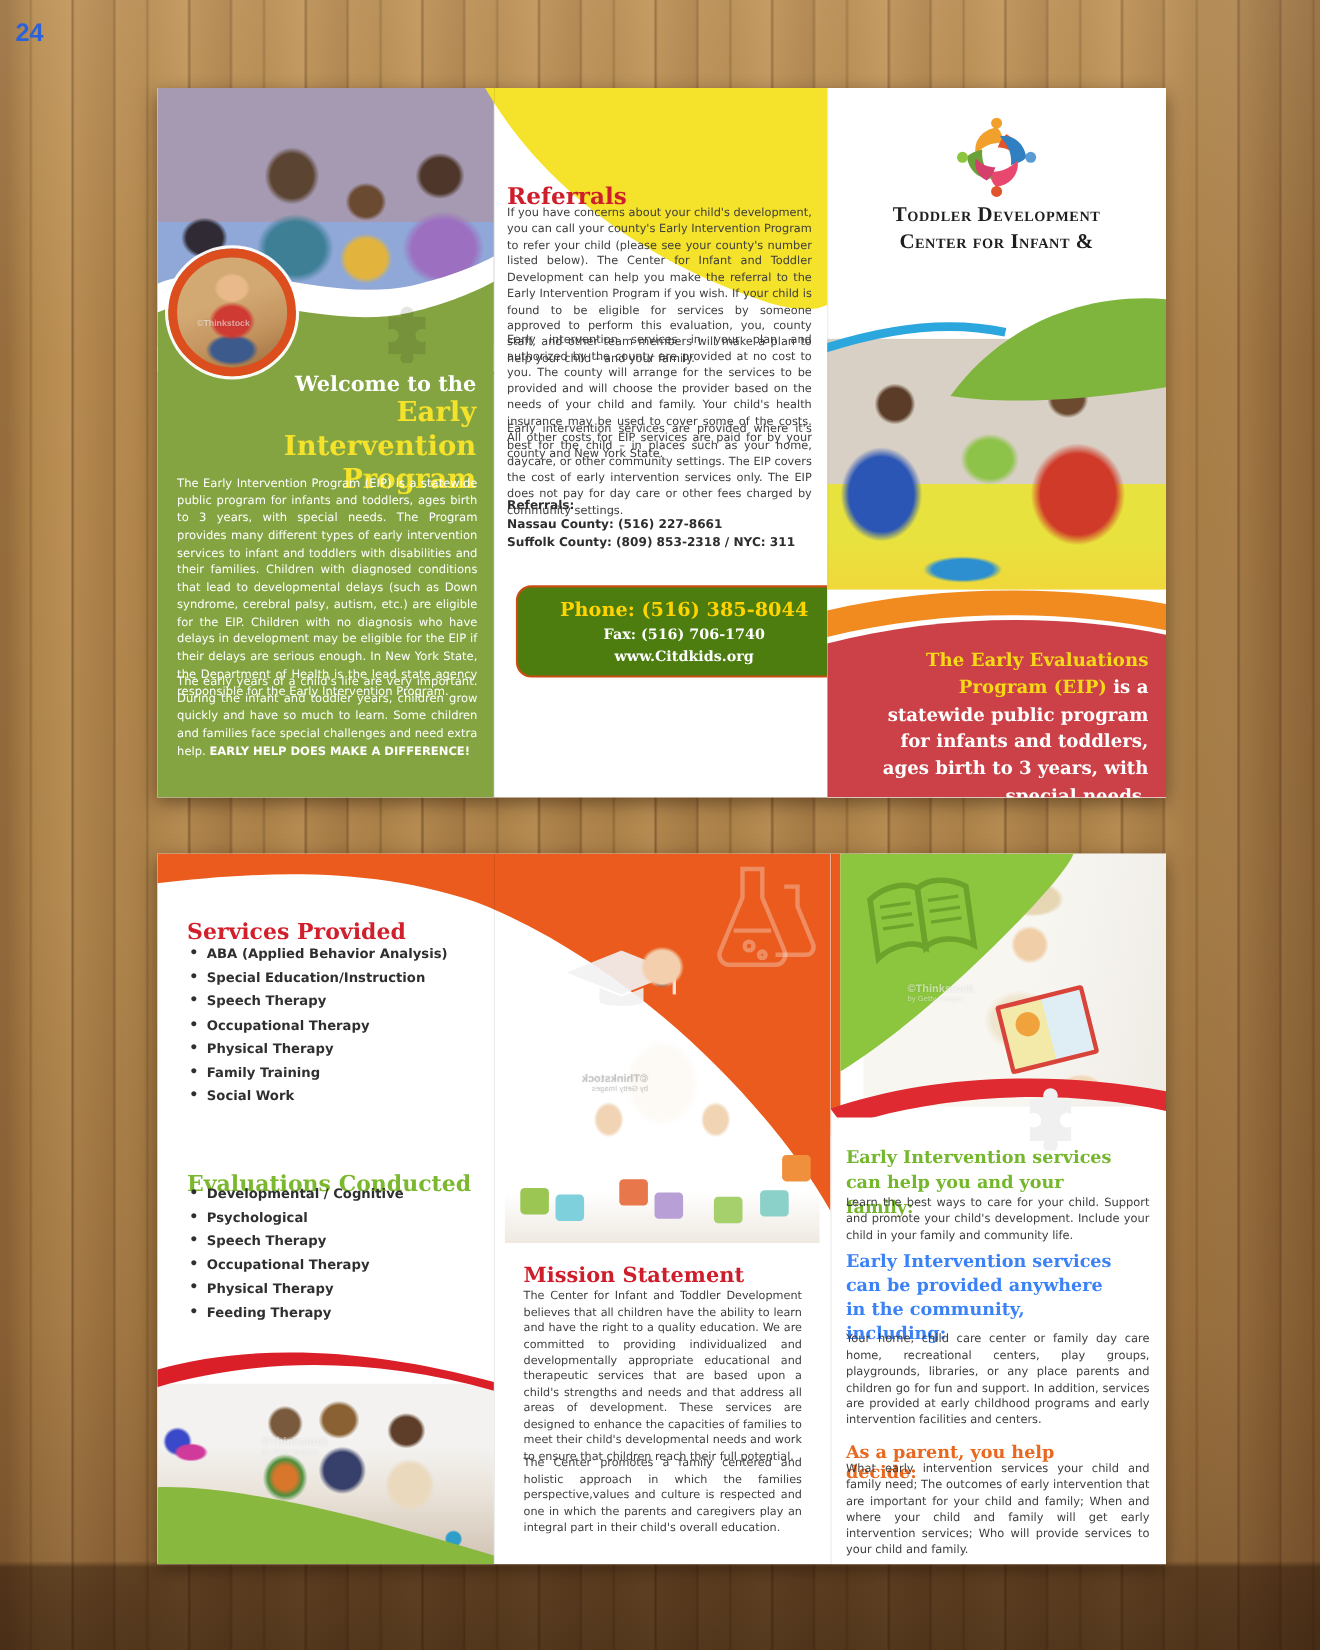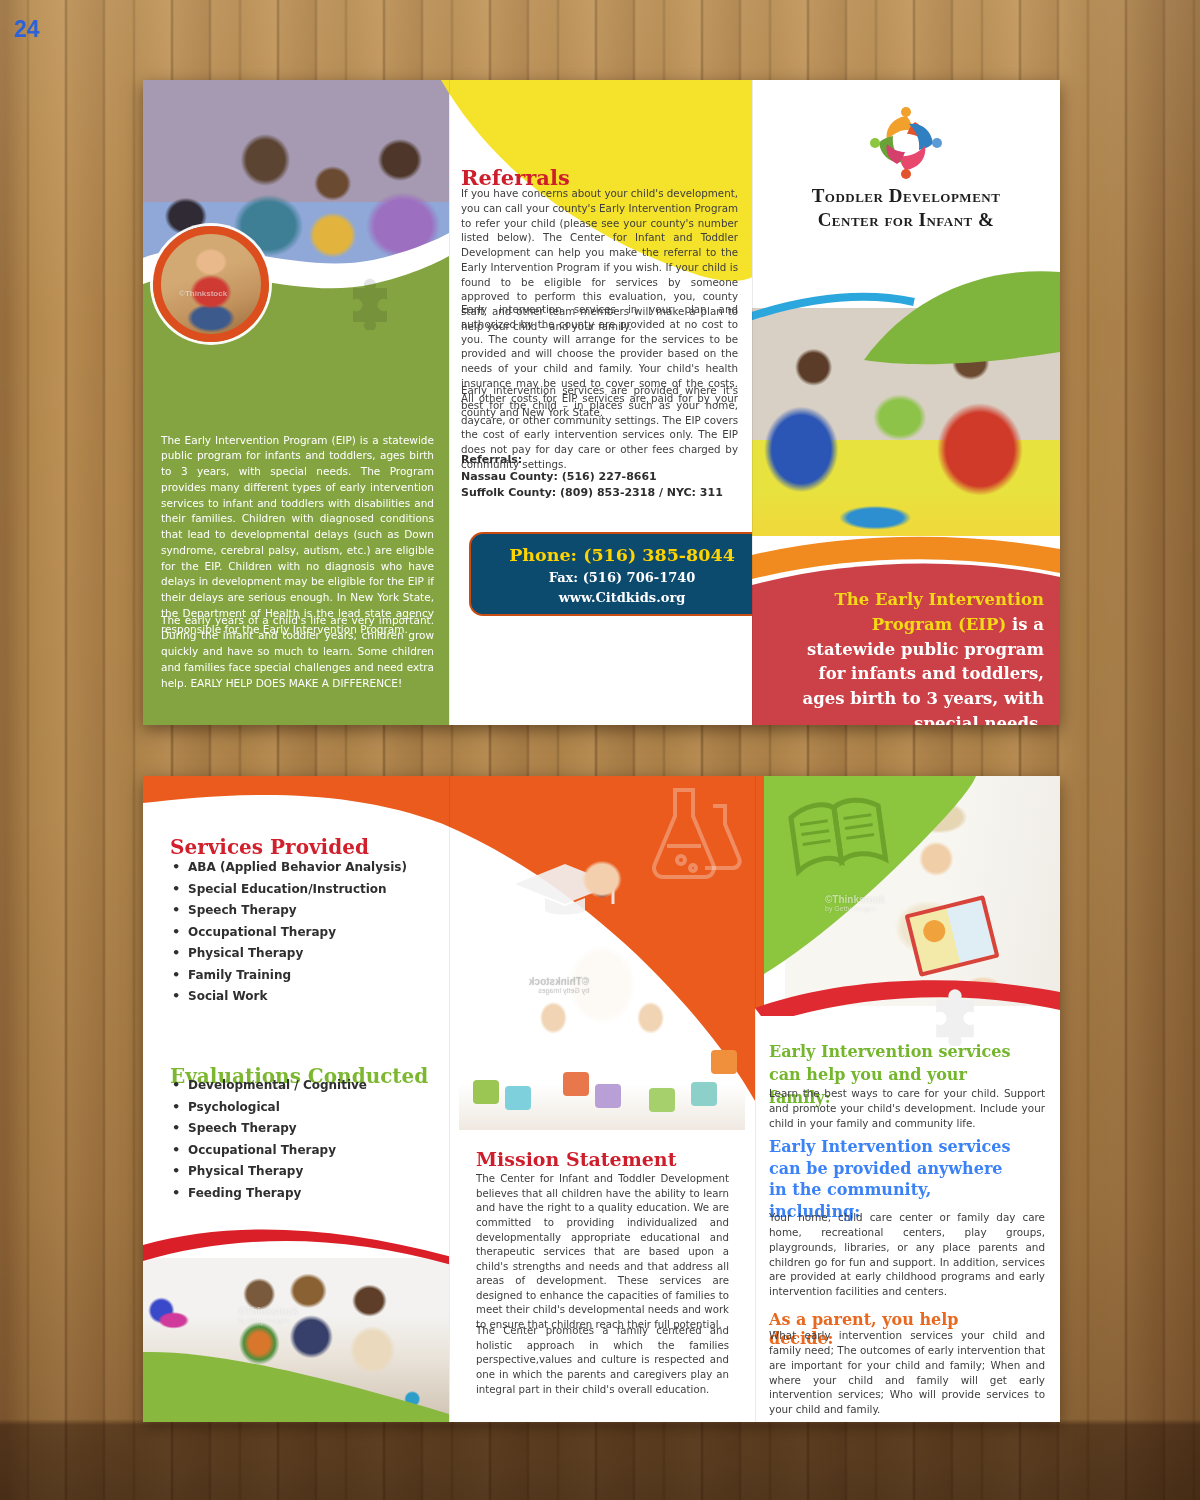--- a/index.html
+++ b/index.html
@@ -44,35 +44,35 @@
       linear-gradient(160deg,#d3a973 0 40%,#c2925d 70%,#9a6d3d 100%);}
   .wm{color:rgba(255,255,255,.55);font:700 10px "Liberation Sans",sans-serif;text-shadow:0 0 2px rgba(0,0,0,.12);line-height:1.1;}
   .wm small{font-weight:400;font-size:7px;display:block;}
   .wm-inset{left:18px;top:56px;font-size:8px;}
   .welcome{right:16px;top:258px;width:272px;text-align:right;z-index:3;}
   .welcome-pre{color:#fff;font:700 19px "DejaVu Serif",serif;}
   .welcome-title{color:#f5e22b;font:700 25px/1.22 "DejaVu Serif",serif;width:236px;margin-left:auto;}
   .lp{left:18px;width:273px;color:#fff;font-size:10.5px;line-height:1.5;text-align:justify;z-index:3;}
   .lp1{top:342px;}
   .lp2{top:522px;}
-  .lp2 b{font-weight:400;}
+  .lp2 b{font-weight:700;}
   .puzzle-green{left:198px;top:192px;z-index:2;opacity:.85;}
 
   
   .yellow-swoosh{left:258px;top:0;width:380px;height:240px;z-index:2;}
 
   
   .p1-mid{left:306px;width:303px;z-index:3;}
   .m-head{left:12px;top:68px;font:700 21px "DejaVu Serif",serif;color:#cf1e2b;}
   .mp{left:12px;width:277px;font-size:10.3px;line-height:1.43;color:#3d3d3d;text-align:justify;}
   .mp1{top:96px;}
   .mp2{top:212px;}
   .mp3{top:293px;}
   .m-referrals{left:12px;top:372px;font-weight:700;color:#2e2e2e;font-size:11px;line-height:1.5;}
-  .phone-box{left:20px;top:452px;width:306px;height:84px;background:#0c4a6e;border:2px solid #c94d12;border-radius:14px;text-align:center;padding-top:11px;box-sizing:border-box;}
+  .phone-box{left:20px;top:452px;width:306px;height:84px;background:#4d7c0f;border:2px solid #c94d12;border-radius:14px;text-align:center;padding-top:11px;box-sizing:border-box;}
   .phone-line{color:#ffd400;font:700 17.5px "DejaVu Serif",serif;}
   .fax-line,.web-line{color:#fff;font:700 13px "DejaVu Serif",serif;margin-top:5px;}
   .office{left:12px;top:562px;width:277px;text-align:center;color:#4b4540;font:700 13.5px/1.55 "DejaVu Serif",serif;}
 
   
   .p1-right{left:609px;width:308px;z-index:3;background:#fff;}
   .logo{left:50%;top:22px;transform:translateX(-50%);}
   .brand{left:0;top:104px;width:100%;text-align:center;font-family:"Liberation Serif",serif;font-variant:small-caps;font-weight:600;font-size:19px;line-height:1.25;letter-spacing:.5px;color:#1e1e1e;}
   .photo-eating{left:0;top:228px;width:308px;height:228px;
     background:
@@ -175,20 +175,24 @@
         <path d="M0,38 C70,10 150,56 230,40 C262,33 292,21 306,13 L306,120 L0,120 Z" fill="#ffffff"></path>
         <path d="M0,64 C70,36 150,82 230,64 C262,57 292,44 306,36 L306,120 L0,120 Z" fill="#84a442"></path>
       </svg>
       <div class="abs green-body"></div>
       <svg class="abs puzzle-green" width="58" height="58" viewBox="0 0 58 58">
         <path fill="rgba(0,0,0,0.12)" d="M12,16 h12 a6,6 0 1 1 10,0 h12 v12 a6,6 0 1 0 0,10 v12 h-12 a6,6 0 1 1 -10,0 h-12 v-12 a6,6 0 1 0 0,-10 Z"></path>
       </svg>
       <div class="abs inset-circle">
         <span class="abs wm wm-inset">©Thinkstock</span>
       </div>
+      <div class="abs welcome">
+        <div class="welcome-pre">Welcome to the</div>
+        <div class="welcome-title">Early Intervention Program</div>
+      </div>
       <p class="abs lp lp1">The Early Intervention Program (EIP) is a statewide public program for infants and toddlers, ages birth to 3 years, with special needs. The Program provides many different types of early intervention services to infant and toddlers with disabilities and their families.  Children with diagnosed conditions that lead to developmental delays (such as Down syndrome, cerebral palsy, autism, etc.) are eligible for the EIP.  Children with no diagnosis who have delays in development may be eligible for the EIP if their delays are serious enough.  In New York State, the Department of Health is the lead state agency responsible for the Early Intervention Program.</p>
       <p class="abs lp lp2"><span>The early years of a child's life are very important.  During the infant and toddler years, children grow quickly and have so much to learn. Some children and families face special challenges and need extra help. </span><b>EARLY HELP DOES MAKE A DIFFERENCE!</b></p>
     </div>
 
     <svg class="abs yellow-swoosh" viewBox="0 0 380 240" preserveAspectRatio="none">
       <path d="M40,0 C95,95 190,160 300,196 C340,207 362,200 366,175 C372,130 370,60 362,0 Z" fill="#f5e22b"></path>
     </svg>
 
     <div class="panel p1-mid">
       <h2 class="abs m-head">Referrals</h2>
@@ -229,21 +233,21 @@
       <div class="abs photo-eating"></div>
       <svg class="abs rp-deco-top" viewBox="0 0 308 100" preserveAspectRatio="none">
         <path d="M-6,52 C60,30 115,26 162,36" fill="none" stroke="#2ba7de" stroke-width="8"></path>
         <path d="M112,94 C158,30 232,0 308,6 L308,86 C232,98 162,102 112,94 Z" fill="#7fb53d"></path>
       </svg>
       <svg class="abs rp-deco-bottom" viewBox="0 0 308 200" preserveAspectRatio="none">
         <path d="M0,30 C95,8 205,6 308,24 L308,48 C205,28 100,30 0,54 Z" fill="#f18a1f"></path>
         <path d="M0,60 C100,34 210,32 308,52 L308,200 L0,200 Z" fill="#cb4147"></path>
       </svg>
       <div class="abs tagline">
-        <span class="hl">The Early Intervention Program (EIP)</span><span> is a statewide public program for infants and toddlers, ages birth to 3 years, with special needs.</span>
+        <span class="hl">The Early Evaluations Program (EIP)</span><span> is a statewide public program for infants and toddlers, ages birth to 3 years, with special needs.</span>
       </div>
     </div>
 
     <div class="fold" style="left:306px"></div>
     <div class="fold" style="left:609px"></div>
   </section>
 
   <section class="page page2">
 
     <svg class="abs orange-head" viewBox="0 0 612 335" preserveAspectRatio="none">

